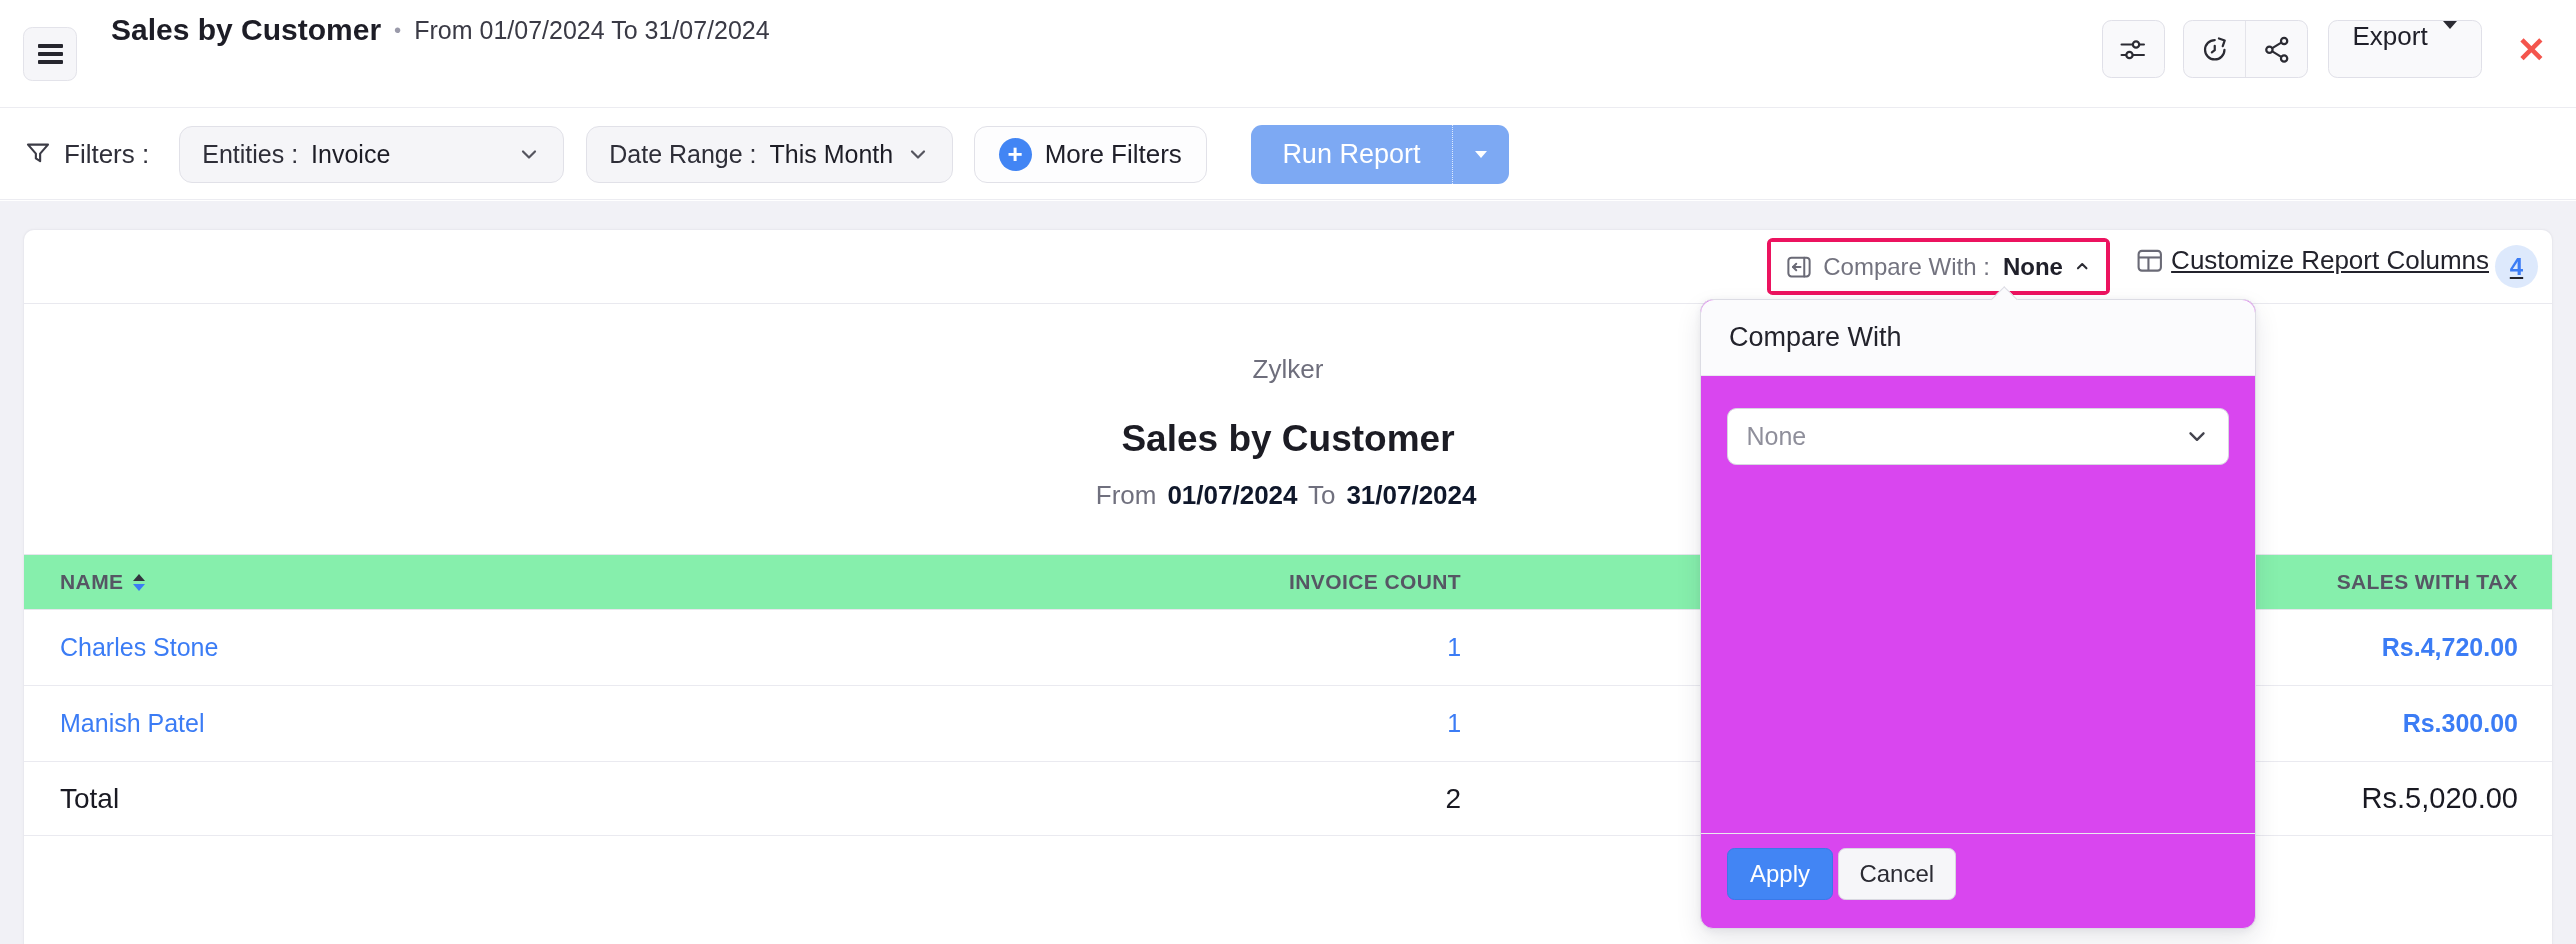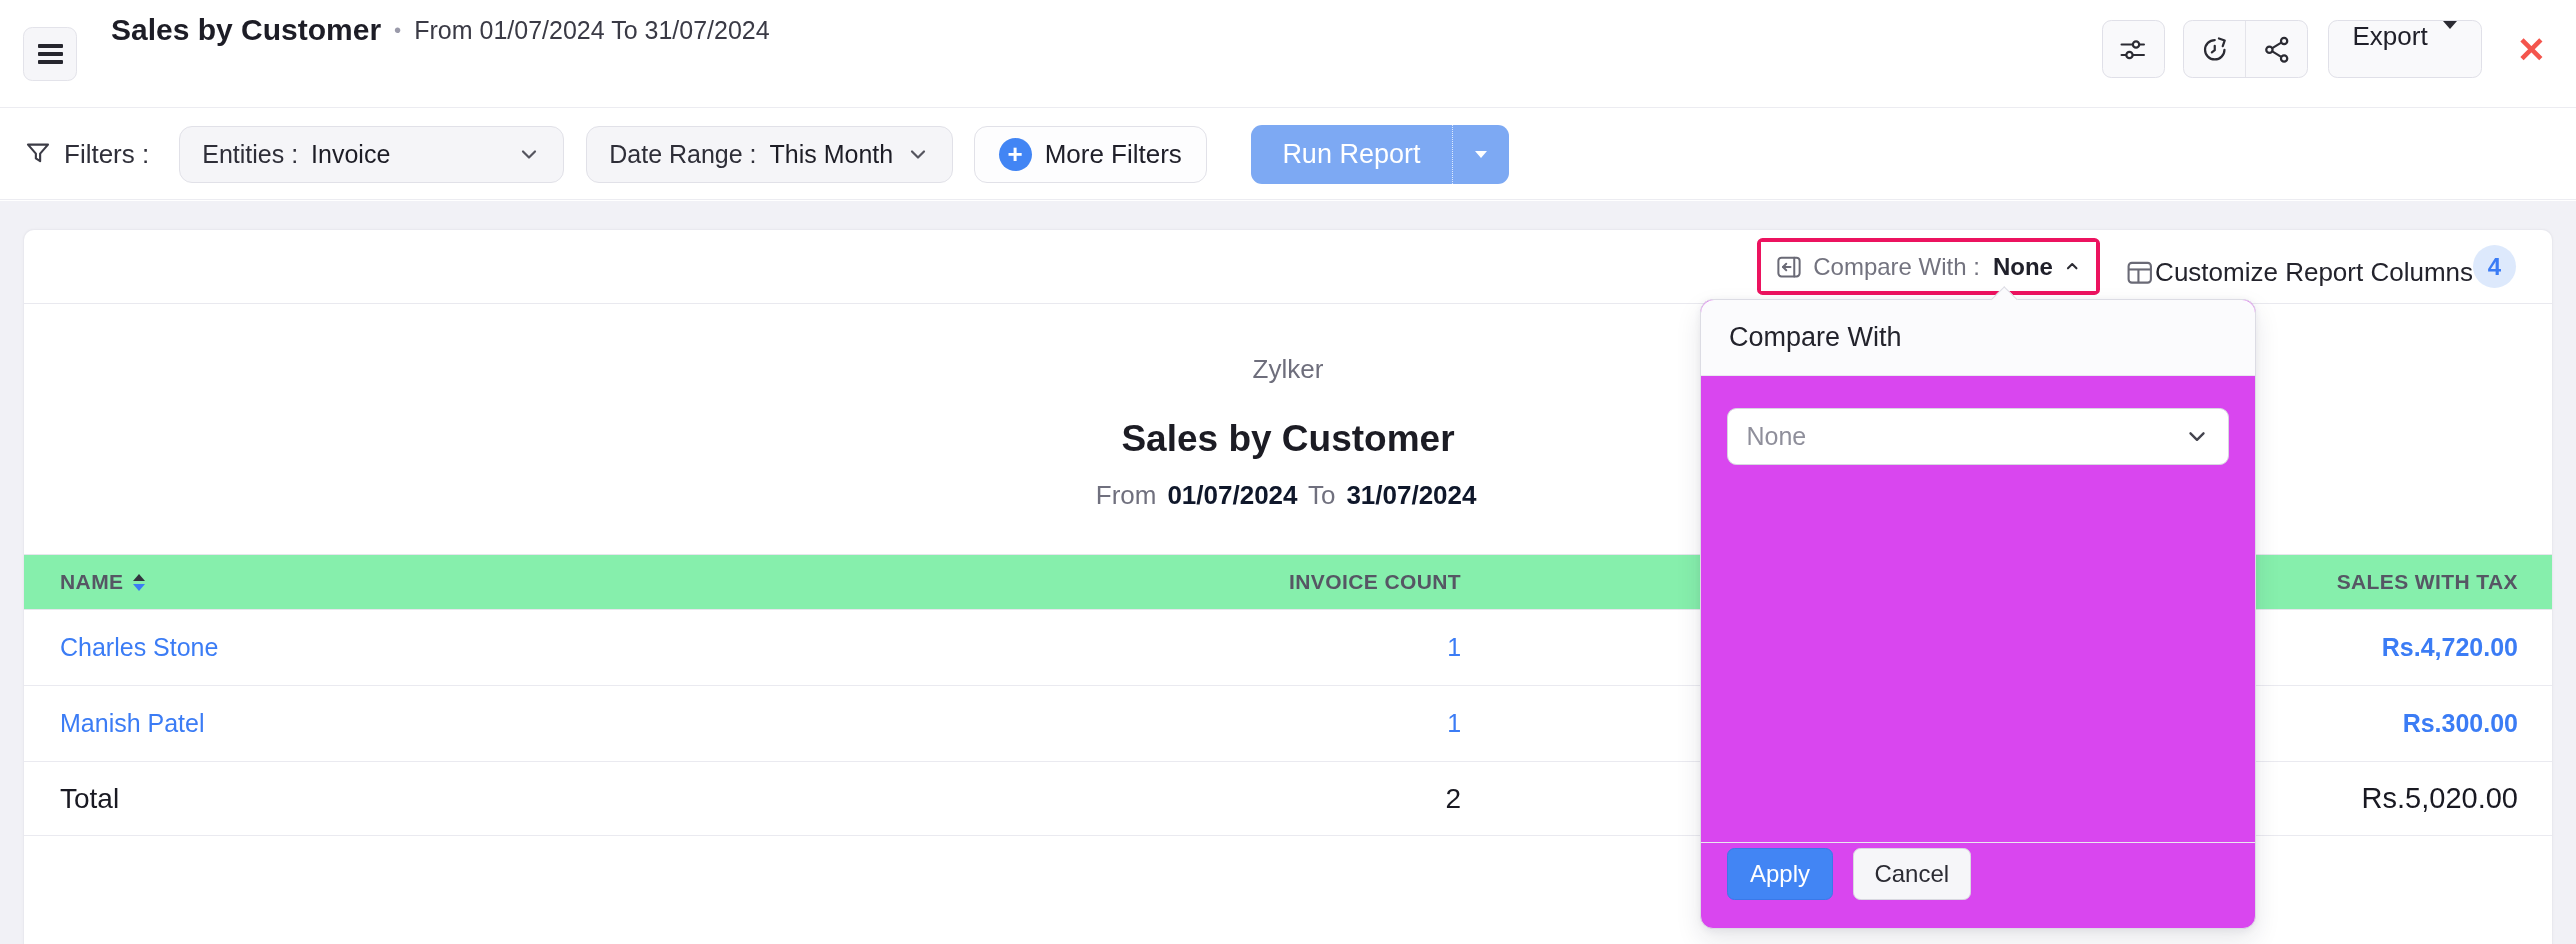--- a/index.html
+++ b/index.html
@@ -61,28 +61,28 @@
   .run-caret { width:57px; border:none; background:transparent; border-left:0.9px dotted rgba(255,255,255,.75);
                display:flex; align-items:center; justify-content:center; cursor:pointer; }
   .run-caret .caret-down { border-top-color:#fff; border-left-width:6.5px; border-right-width:6.5px; border-top-width:7.4px; }
 
   
   .content-bg { position:absolute; top:201px; left:0; width:100%; height:744px; background:#f1f1f6; }
   .card { position:absolute; top:28px; left:23px; width:2530px; height:732px; background:#fff;
           border:0.9px solid #e9e9ef; border-bottom:none; border-radius:11px 11px 0 0;
           box-shadow:0 0.9px 2.8px rgba(20,20,40,.03); }
   .card-toolbar { height:74px; border-bottom:0.9px solid #e9e9ef; display:flex; align-items:center;
-                  justify-content:flex-end; padding-right:36px; gap:24px; }
+                  justify-content:flex-end; padding-right:14px; gap:24px; }
   .compare-highlight { border:4.6px solid #ec135f; border-radius:5.6px; }
   .compare-btn { display:flex; align-items:center; gap:9.3px; background:#fff; border:none;
                  padding:9.3px 13px; cursor:pointer; font-size:24px; }
   .cw-label { color:#73737f; }
   .cw-value { color:#20202a; font-weight:700; margin-left:3.7px; }
-  .customize-btn { display:flex; align-items:flex-end; gap:0; background:none; border:none;
-                   font-size:26px; color:#23232c; cursor:pointer; }
+  .customize-btn { display:flex; align-items:flex-start; gap:6px; background:none; border:none;
+                   font-size:26px; color:#23232c; cursor:pointer;text-decoration:underline; }
   .badge { width:43px; height:43px; border-radius:50%; background:#dde9fc; color:#3b7cf5;
            font-size:24px; font-weight:700; display:flex; align-items:center; justify-content:center; }
 
   .report-head { text-align:center; margin-top:50px; }
   .report-org { font-size:26px; color:#6e6e7c; }
   .report-title { font-size:37px; font-weight:700; color:#1c1c24; margin-top:33px; }
   .report-period { font-size:26px; margin-top:20.4px; color:#70707e; }
   .report-period b { color:#0f172a; font-weight:600; margin:0 3.7px; }
 
   .rtable { margin-top:43px; }
@@ -110,21 +110,21 @@
            box-shadow:0 11px 26px rgba(30,30,60,.10), 0 1.9px 7.4px rgba(30,30,60,.06);margin-left:45px; }
   .popup-arrow { position:absolute; top:-10.2px; left:294px; width:18.5px; height:18.5px; background:#fbfbfd;
                  border-left:0.9px solid #dcdce4; border-top:0.9px solid #dcdce4; transform:rotate(45deg); }
   .popup-header { background:#fbfbfd; border-bottom:0.9px solid #e9e9ef; border-radius:13px 13px 0 0;
                   padding:22px 28px; font-size:27px; color:#23232c; }
   .popup-body { padding:31.5px 26px; flex:1; }
   .popup-select { width:100%; height:57px; background:#fff; border:0.9px solid #d7d7e0; border-radius:9.3px;
                   display:flex; align-items:center; padding:0 18.5px; font-size:25px; color:#8f8f9b;
                   cursor:pointer; }
   .popup-select .chev-right { margin-left:auto; }
-  .popup-footer { border-top:0.9px solid #e9e9ef; padding:5px 26px 28px; display:flex; gap:20px; }
+  .popup-footer { border-top:0.9px solid #e9e9ef; padding:14px 26px 28px; display:flex; gap:5px; }
   .apply-btn { background:#4285f4; color:#fff; border:0.9px solid #3a79e8; border-radius:7.4px;
                font-size:24px; padding:11px 22px; cursor:pointer; }
   .cancel-btn { background:#f6f6f9; color:#2b2b33; border:0.9px solid #d8d8e0; border-radius:7.4px;
                 font-size:24px; padding:11px 20.4px; cursor:pointer; }
 
   svg { display:block; }
 </style>
 </head>
 <body>
 

